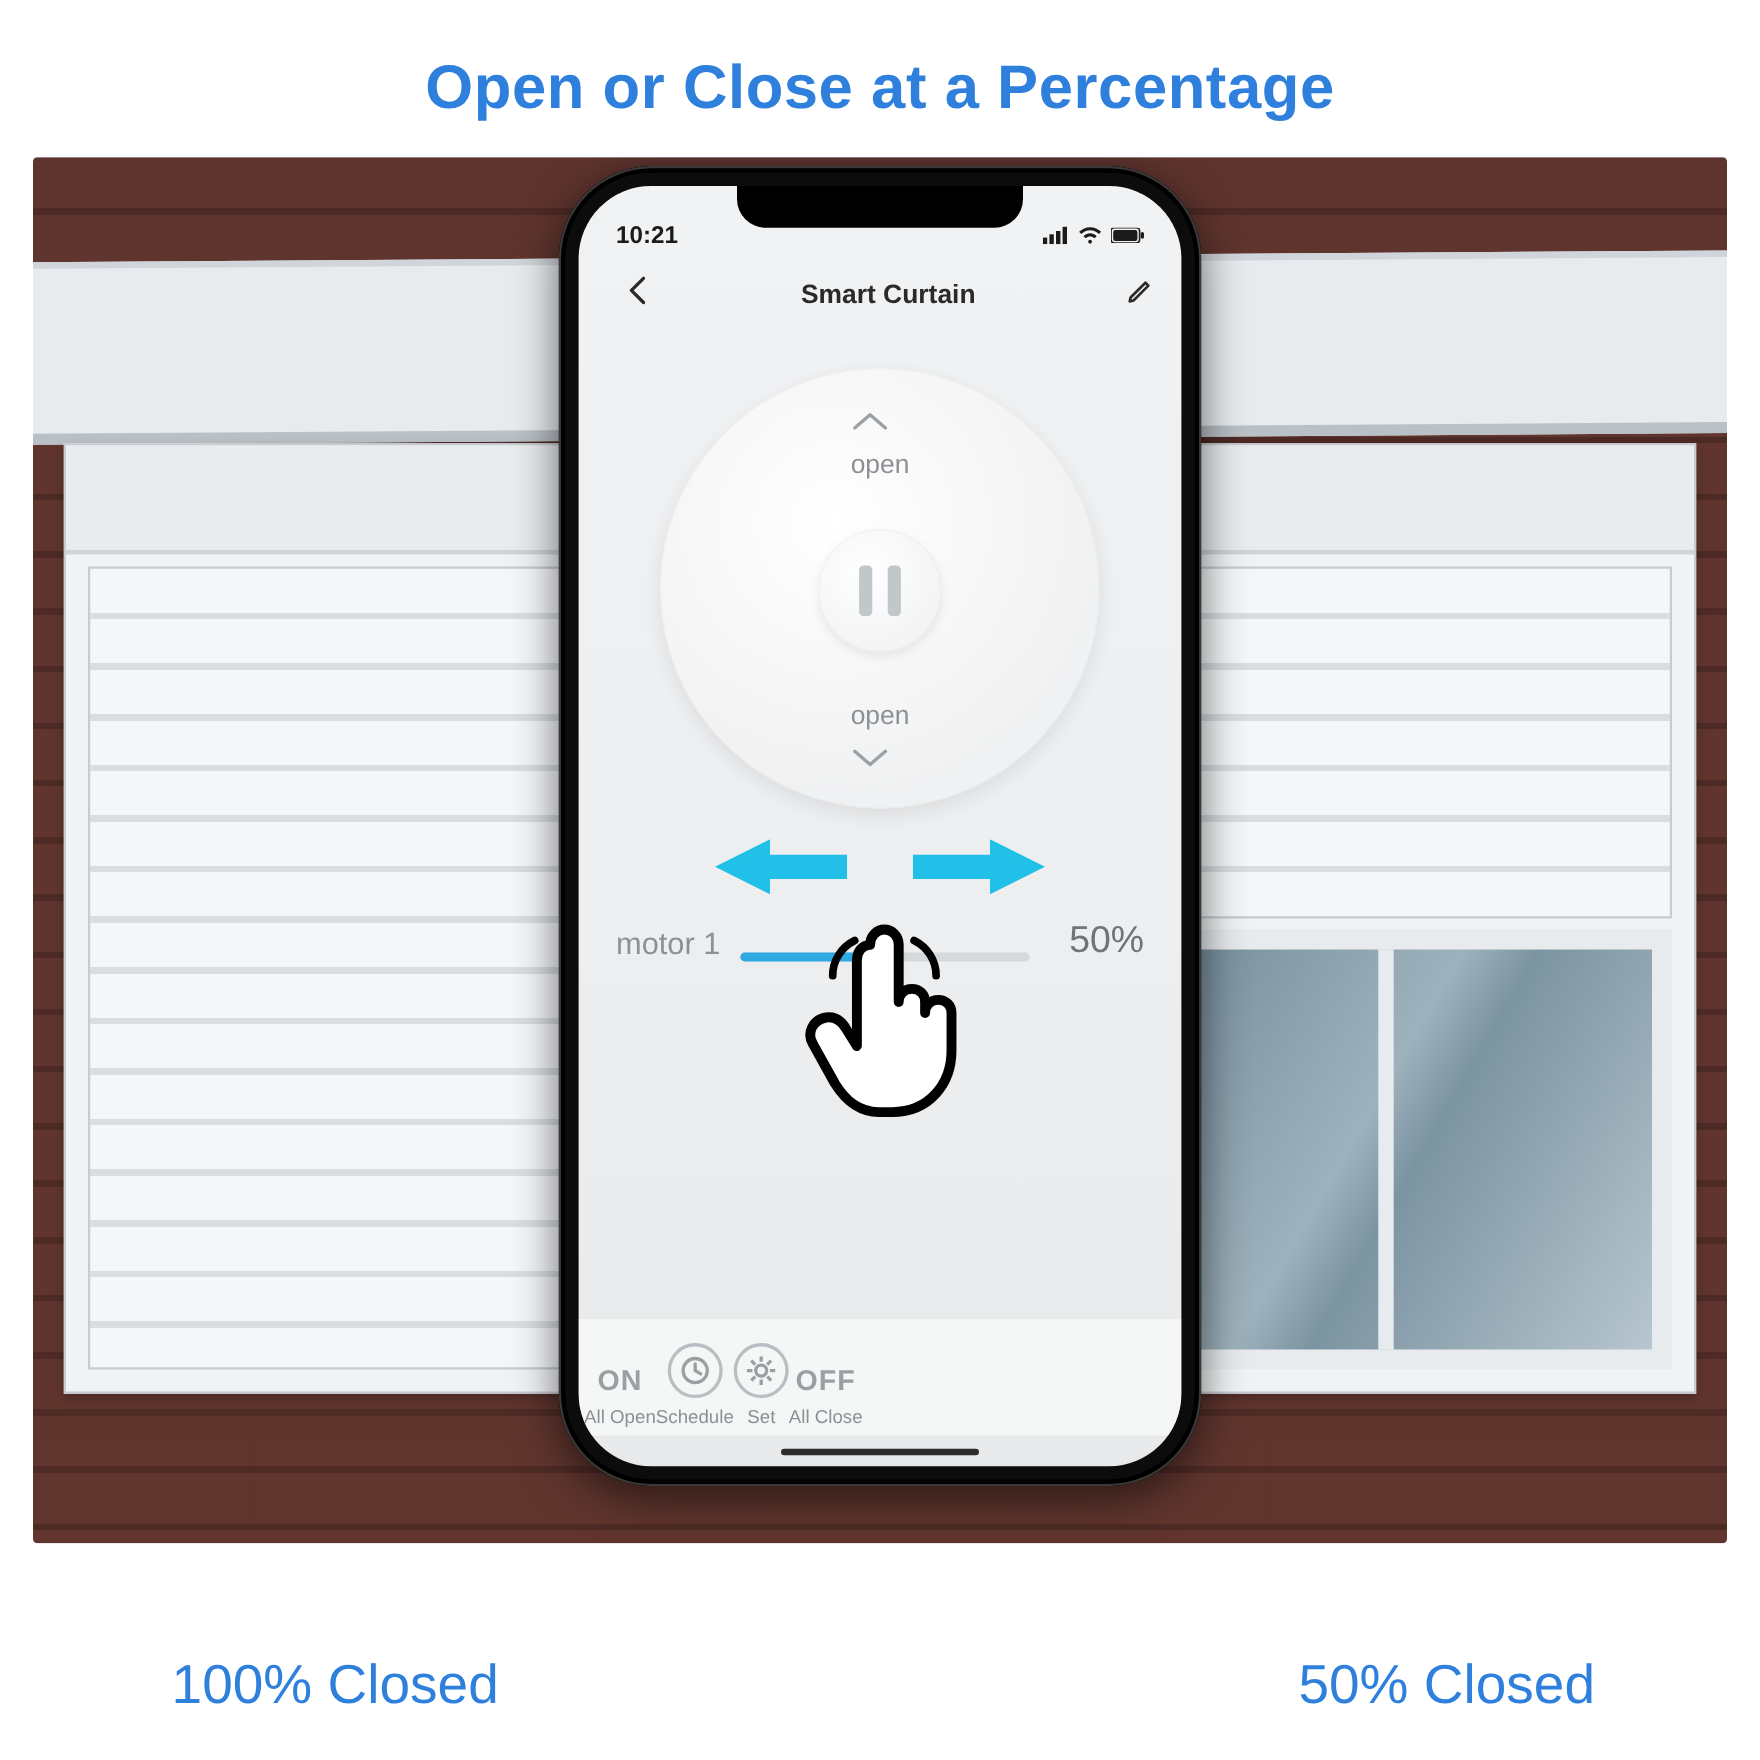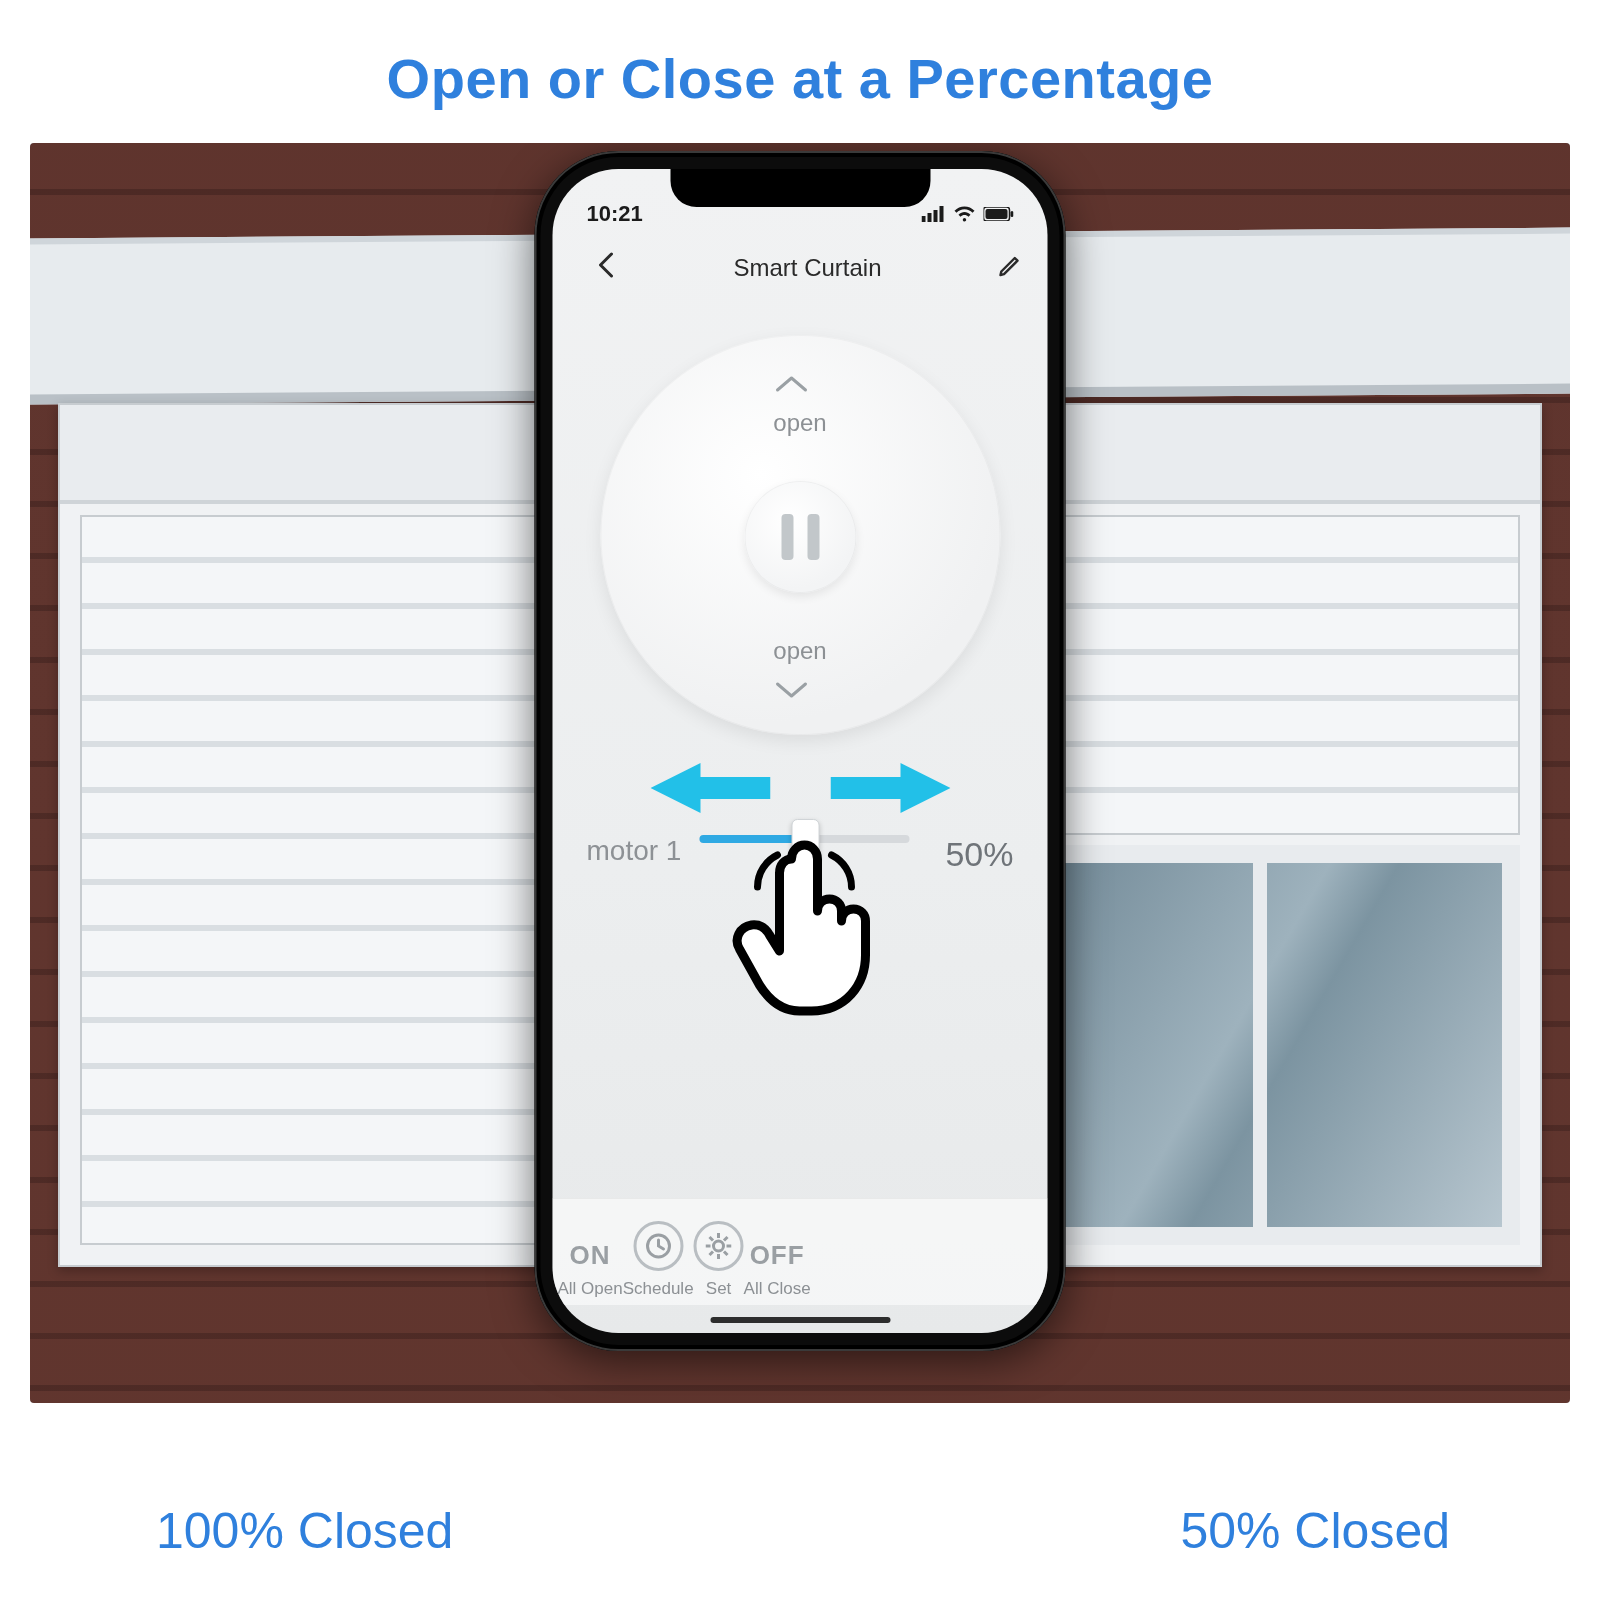--- a/index.html
+++ b/index.html
@@ -78,21 +78,21 @@
   .window:before {
     content:""; position:absolute; left:50%; top:0; bottom:0; width:14px;
     margin-left:-7px; background:#e8ebee;
   }
 
   
   .phone {
     position: absolute;
     left: 50%; transform: translateX(-50%);
     top: 8px;
-    width: 531px;
+    width: 584px;
     height: 1200px;
     border-radius: 84px;
     background: #0c0c0c;
     box-shadow:
       0 0 0 2px #3a3a3a inset,
       0 0 0 6px #000 inset,
       0 10px 40px rgba(0,0,0,.55);
     padding: 18px;
     box-sizing: border-box;
   }
@@ -116,21 +116,21 @@
     height: 50px;
     font-size: 22px; font-weight:600; color:#1b1b1b;
   }
   .status-right { display:flex; gap:8px; align-items:center; }
   .sig-icon, .wifi-icon, .batt-icon { display:inline-block; }
   .sig-icon svg, .wifi-icon svg, .batt-icon svg { display:block; }
 
   .nav-bar {
     display:flex; align-items:center; justify-content:space-between;
     padding: 12px 20px 10px;
-    font-size: 24px; font-weight:400; color:#2a2a2a;margin-left:15px;
+    font-size: 24px; font-weight:700; color:#2a2a2a;margin-left:15px;
   }
   .nav-back, .nav-edit { width:36px; text-align:center; font-size:30px; color:#2a2a2a; }
   .nav-edit svg { display:inline-block; }
 
   .dial-wrap {
     display:flex; justify-content:center;
     padding-top: 40px;
   }
   .dial {
     width: 400px; height: 400px; border-radius: 50%;
@@ -160,21 +160,21 @@
     padding: 0 34px;
   }
   .arrows {
     position:absolute; left:0; right:0; top:-72px;
     display:flex; justify-content:center; gap:60px;
   }
   .arrow {
     width:120px; height:50px;
   }
   .slider-row {
-    display:flex; align-items:flex-start; gap:18px;
+    display:flex; align-items:flex-end; gap:18px;
     color:#8d9195; font-size:28px;
   }
   .slider-track {
     flex:1; position:relative; height:8px; border-radius:4px;
     background:#d6d9dc;
   }
   .slider-fill {
     position:absolute; left:0; top:0; bottom:0; width:50%;
     background:#2fa9e3; border-radius:4px;
   }

